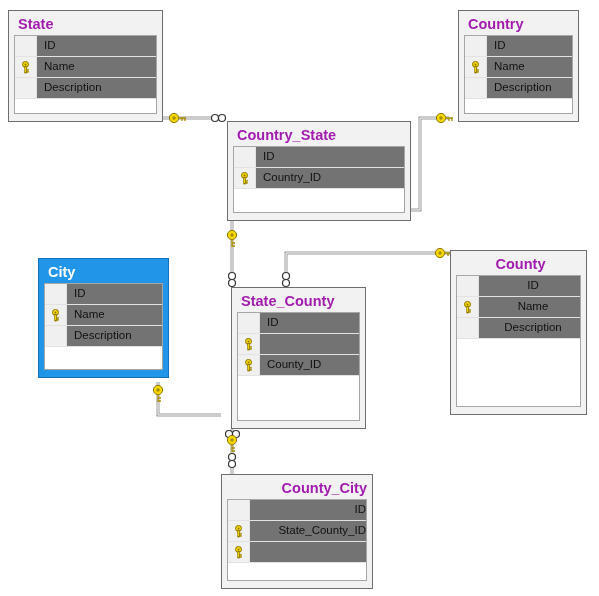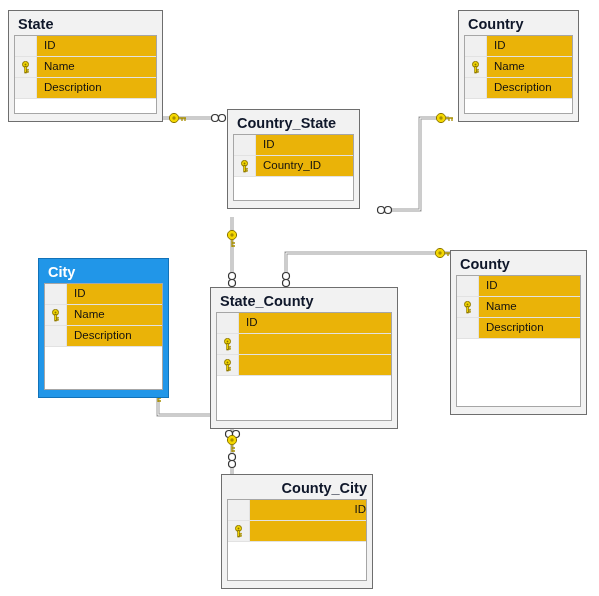--- a/index.html
+++ b/index.html
@@ -33,31 +33,31 @@
     padding: 4px 5px 5px 5px;
     z-index: 5;
   }
   .table-box.selected {
     background: #2196e8;
     border-color: #1272b8;
   }
   .table-title {
     font-size: 14.5px;
     font-weight: bold;
-    color: #0f172a;
+    color: #a21caf;
     padding: 1px 0 3px 4px;
     line-height: 16px;
     letter-spacing: 0px;
     white-space: nowrap;
   }
   .table-box.selected .table-title {
     color: #ffffff;
   }
   .grid {
-    background: #eab308;
+    background: #737373;
     border: 1px solid #a6a6a6;
     box-sizing: border-box;
     height: calc(100% - 22px);
     overflow: hidden;
   }
   .row {
     display: flex;
     align-items: stretch;
     height: 20px;
     border-bottom: 1px solid #e2e2e2;
@@ -200,21 +200,21 @@
           </div>
           <div class="fieldname">Name</div>
         </div>
         <div class="row">
           <div class="gutter"></div>
           <div class="fieldname">Description</div>
         </div>
         <div class="row filler" style="height: auto; flex: 1 1 0%; border-bottom: none; min-height: 14px;"></div>
       </div>
     </div>
-    <div class="table-box" style="left: 227px; top: 109px; width: 133px; height: 100px;">
+    <div class="table-box" style="left: 227px; top: 121px; width: 184px; height: 100px;">
       <div class="table-title">Country_State</div>
       <div class="grid" style="display: flex; flex-direction: column;">
         <div class="row">
           <div class="gutter"></div>
           <div class="fieldname">ID</div>
         </div>
         <div class="row">
           <div class="gutter">
             <svg class="key-icon" viewBox="0 0 11 13">
               <circle cx="5.5" cy="3.4" r="3" fill="#f5d800" stroke="#8a7400" stroke-width="1"></circle>
@@ -222,21 +222,21 @@
               <rect x="4.7" y="5.6" width="1.7" height="6.4" fill="#f5d800" stroke="#8a7400" stroke-width="0.7"></rect>
               <rect x="6.4" y="8.2" width="2.1" height="1.2" fill="#f5d800" stroke="#8a7400" stroke-width="0.6"></rect>
               <rect x="6.4" y="10.3" width="2.1" height="1.2" fill="#f5d800" stroke="#8a7400" stroke-width="0.6"></rect>
             </svg>
           </div>
           <div class="fieldname">Country_ID</div>
         </div>
         <div class="row filler" style="height: auto; flex: 1 1 0%; border-bottom: none; min-height: 14px;"></div>
       </div>
     </div>
-    <div class="table-box selected" style="left: 38px; top: 258px; width: 131px; height: 140px;">
+    <div class="table-box selected" style="left: 38px; top: 258px; width: 131px; height: 120px;">
       <div class="table-title">City</div>
       <div class="grid" style="display: flex; flex-direction: column;">
         <div class="row">
           <div class="gutter"></div>
           <div class="fieldname">ID</div>
         </div>
         <div class="row">
           <div class="gutter">
             <svg class="key-icon" viewBox="0 0 11 13">
               <circle cx="5.5" cy="3.4" r="3" fill="#f5d800" stroke="#8a7400" stroke-width="1"></circle>
@@ -248,21 +248,21 @@
           </div>
           <div class="fieldname">Name</div>
         </div>
         <div class="row">
           <div class="gutter"></div>
           <div class="fieldname">Description</div>
         </div>
         <div class="row filler" style="height: auto; flex: 1 1 0%; border-bottom: none; min-height: 14px;"></div>
       </div>
     </div>
-    <div class="table-box" style="left: 210px; top: 287px; width: 188px; height: 142px;">
+    <div class="table-box" style="left: 231px; top: 287px; width: 135px; height: 142px;">
       <div class="table-title">State_County</div>
       <div class="grid" style="display: flex; flex-direction: column;">
         <div class="row">
           <div class="gutter"></div>
           <div class="fieldname">ID</div>
         </div>
         <div class="row">
           <div class="gutter">
             <svg class="key-icon" viewBox="0 0 11 13">
               <circle cx="5.5" cy="3.4" r="3" fill="#f5d800" stroke="#8a7400" stroke-width="1"></circle>
@@ -276,25 +276,26 @@
         <div class="row">
           <div class="gutter">
             <svg class="key-icon" viewBox="0 0 11 13">
               <circle cx="5.5" cy="3.4" r="3" fill="#f5d800" stroke="#8a7400" stroke-width="1"></circle>
               <circle cx="5.5" cy="3.4" r="1" fill="#8a7400"></circle>
               <rect x="4.7" y="5.6" width="1.7" height="6.4" fill="#f5d800" stroke="#8a7400" stroke-width="0.7"></rect>
               <rect x="6.4" y="8.2" width="2.1" height="1.2" fill="#f5d800" stroke="#8a7400" stroke-width="0.6"></rect>
               <rect x="6.4" y="10.3" width="2.1" height="1.2" fill="#f5d800" stroke="#8a7400" stroke-width="0.6"></rect>
             </svg>
           </div>
-        </div>
-        <div class="row filler" style="height: auto; flex: 1 1 0%; border-bottom: none; min-height: 14px;"></div>
-      </div>
-    </div>
-    <div class="table-box" style="left: 450px; top: 250px; width: 137px; height: 165px;">
+          <div class="fieldname">County_ID</div>
+        </div>
+        <div class="row filler" style="height: auto; flex: 1 1 0%; border-bottom: none; min-height: 14px;"></div>
+      </div>
+    </div>
+    <div class="table-box" style="left: 450px; top: 250px; width: 137px; height: 165px; text-align: center;">
       <div class="table-title">County</div>
       <div class="grid" style="display: flex; flex-direction: column;">
         <div class="row">
           <div class="gutter"></div>
           <div class="fieldname">ID</div>
         </div>
         <div class="row">
           <div class="gutter">
             <svg class="key-icon" viewBox="0 0 11 13">
               <circle cx="5.5" cy="3.4" r="3" fill="#f5d800" stroke="#8a7400" stroke-width="1"></circle>
@@ -323,17 +324,29 @@
         <div class="row">
           <div class="gutter">
             <svg class="key-icon" viewBox="0 0 11 13">
               <circle cx="5.5" cy="3.4" r="3" fill="#f5d800" stroke="#8a7400" stroke-width="1"></circle>
               <circle cx="5.5" cy="3.4" r="1" fill="#8a7400"></circle>
               <rect x="4.7" y="5.6" width="1.7" height="6.4" fill="#f5d800" stroke="#8a7400" stroke-width="0.7"></rect>
               <rect x="6.4" y="8.2" width="2.1" height="1.2" fill="#f5d800" stroke="#8a7400" stroke-width="0.6"></rect>
               <rect x="6.4" y="10.3" width="2.1" height="1.2" fill="#f5d800" stroke="#8a7400" stroke-width="0.6"></rect>
             </svg>
           </div>
+          <div class="fieldname">State_County_ID</div>
+        </div>
+        <div class="row">
+          <div class="gutter">
+            <svg class="key-icon" viewBox="0 0 11 13">
+              <circle cx="5.5" cy="3.4" r="3" fill="#f5d800" stroke="#8a7400" stroke-width="1"></circle>
+              <circle cx="5.5" cy="3.4" r="1" fill="#8a7400"></circle>
+              <rect x="4.7" y="5.6" width="1.7" height="6.4" fill="#f5d800" stroke="#8a7400" stroke-width="0.7"></rect>
+              <rect x="6.4" y="8.2" width="2.1" height="1.2" fill="#f5d800" stroke="#8a7400" stroke-width="0.6"></rect>
+              <rect x="6.4" y="10.3" width="2.1" height="1.2" fill="#f5d800" stroke="#8a7400" stroke-width="0.6"></rect>
+            </svg>
+          </div>
         </div>
         <div class="row filler" style="height: auto; flex: 1 1 0%; border-bottom: none; min-height: 14px;"></div>
       </div>
     </div>
   </div>
 
 </body></html>

